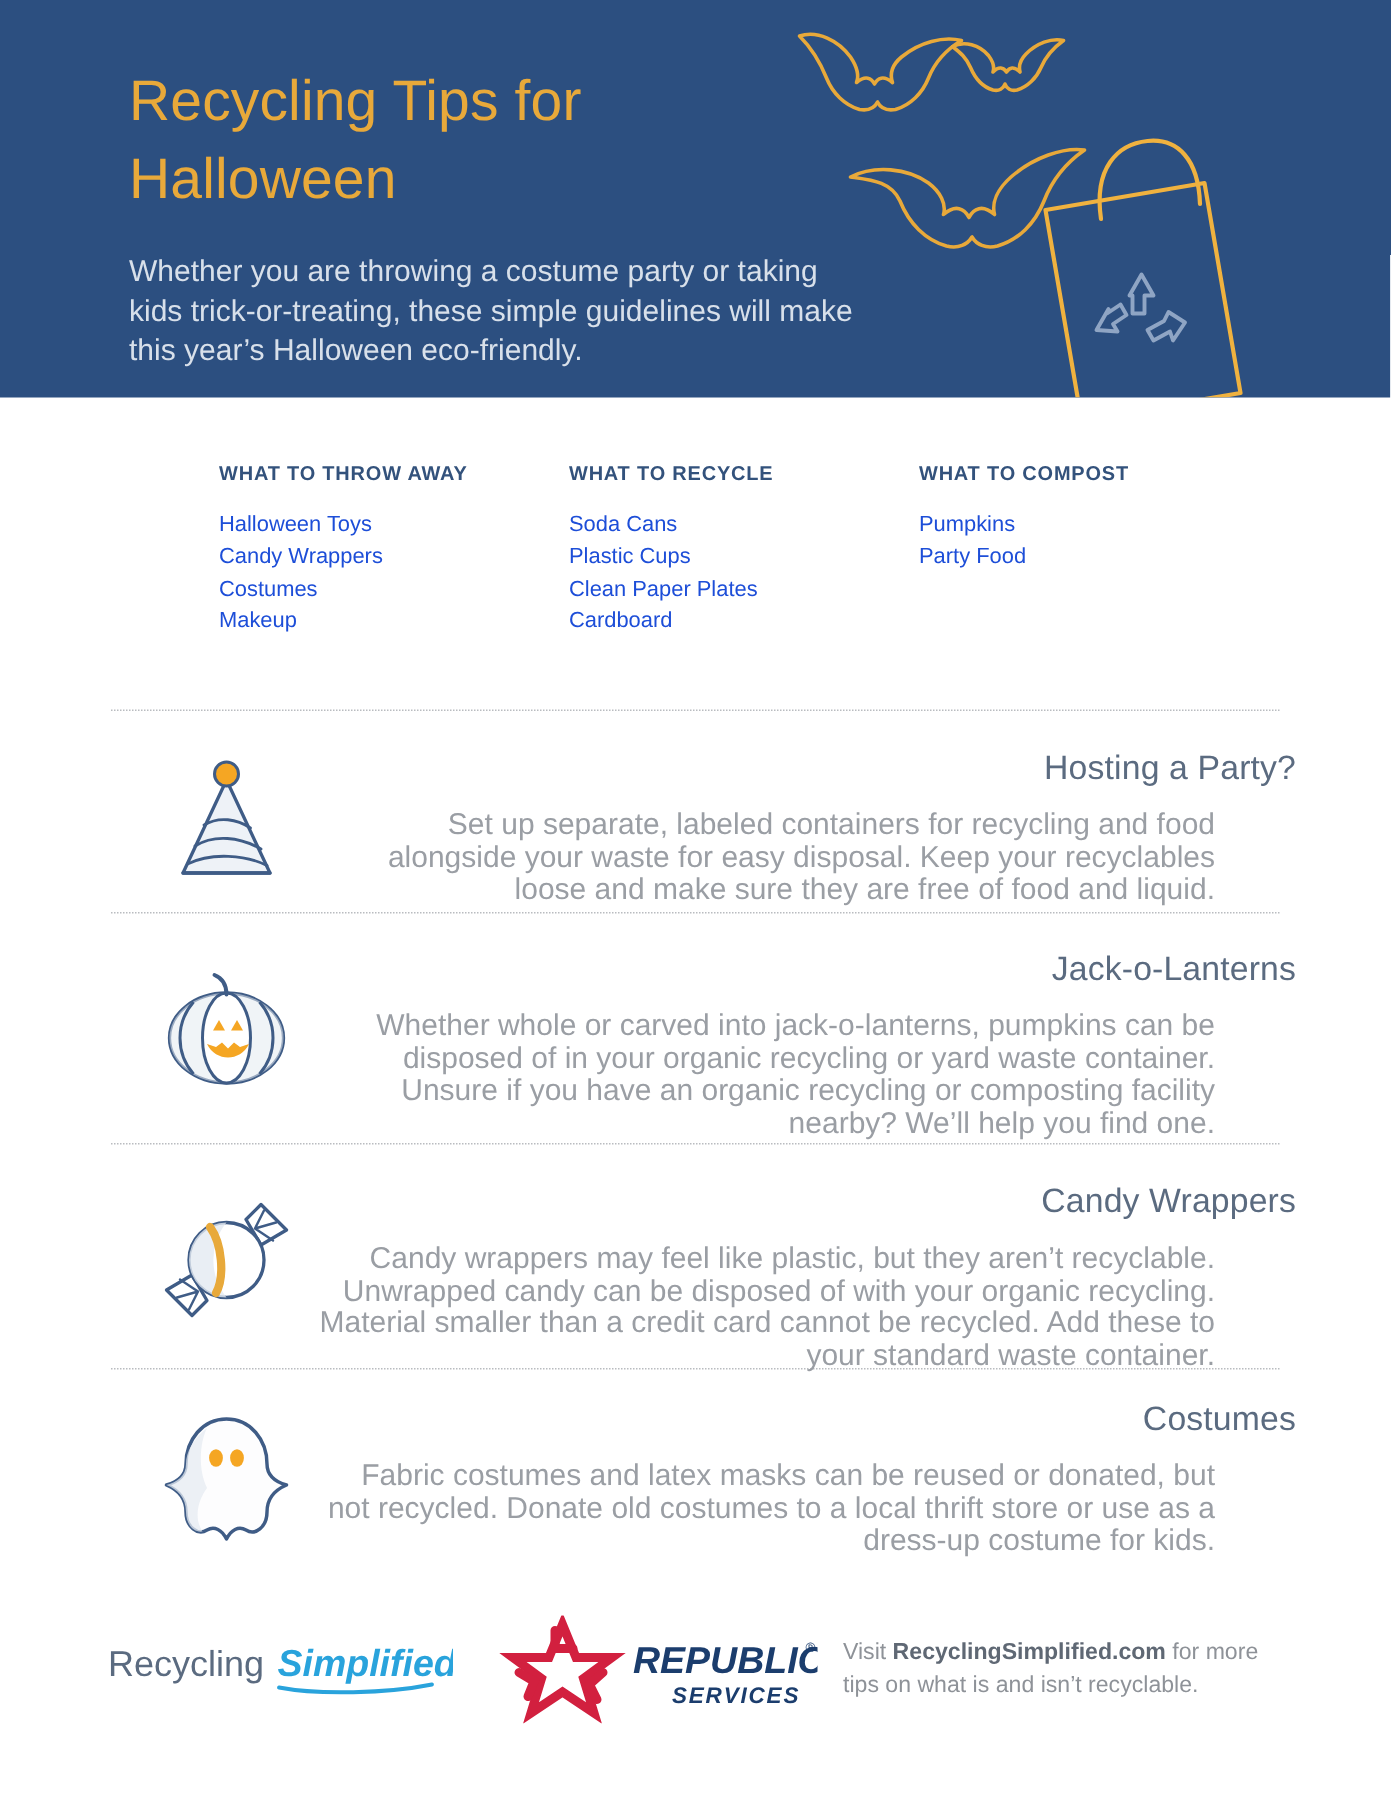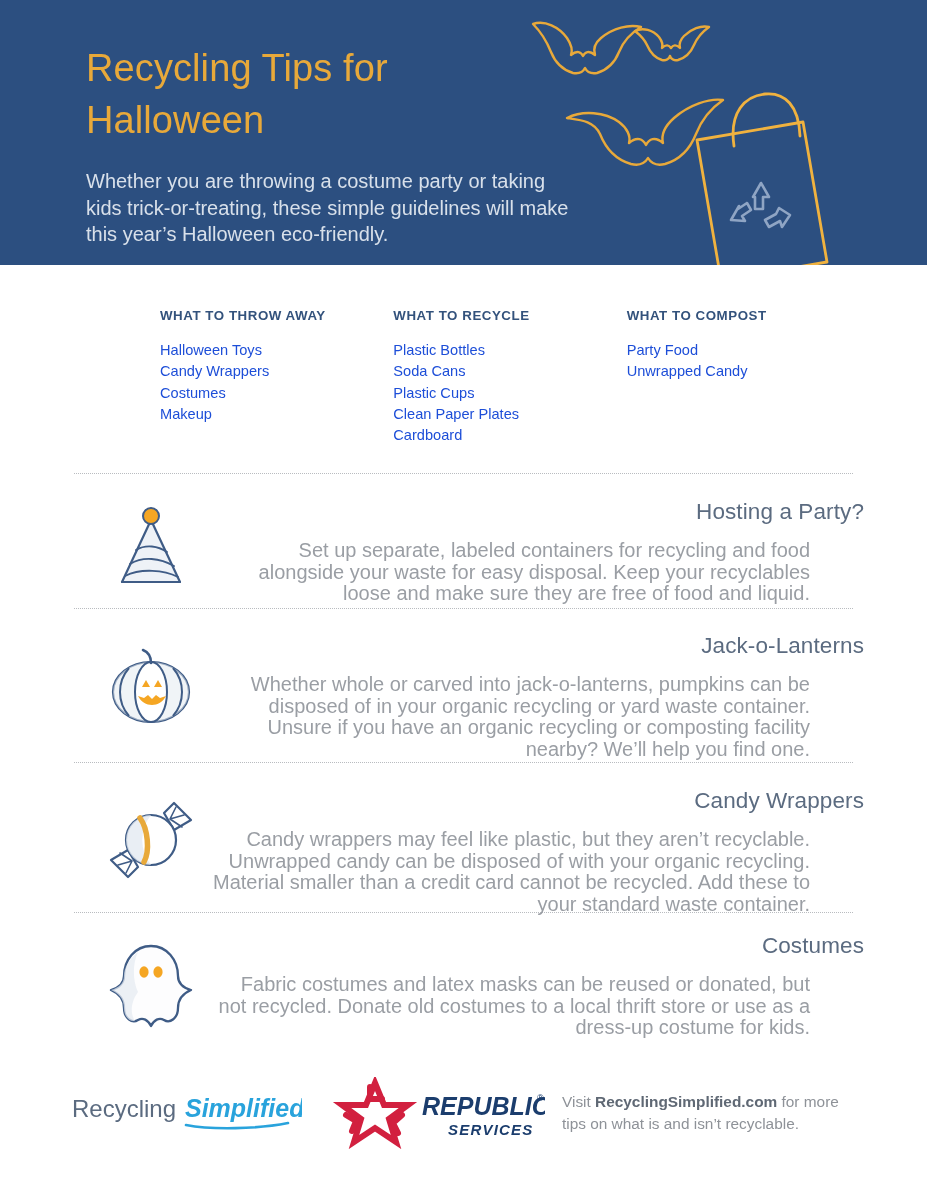--- a/index.html
+++ b/index.html
@@ -54,21 +54,21 @@
     font-size: 20px;
     line-height: 26.5px;
     font-weight: 400;
     margin: 22px 0 0 0;
     width: 500px;
   }
 
   
   #columns {
     position: absolute;
-    left: 160px;
+    left: 146px;
     top: 308px;
     width: 700px;
     display: flex;
   }
   .col { width: 236px; }
   .col:nth-child(2) { width: 236px; }
   .col-head {
     color: #33527c;
     font-size: 13.3px;
     font-weight: bold;
@@ -210,31 +210,30 @@
     <div class="col">
       <div class="col-head">WHAT TO THROW AWAY</div>
       <div class="col-item">Halloween Toys</div>
       <div class="col-item">Candy Wrappers</div>
       <div class="col-item">Costumes</div>
       <div class="col-item">Makeup</div>
     </div>
 
     <div class="col">
       <div class="col-head">WHAT TO RECYCLE</div>
-      <div class="col-item">Plastic Bottles</div>
       <div class="col-item">Soda Cans</div>
       <div class="col-item">Plastic Cups</div>
       <div class="col-item">Clean Paper Plates</div>
       <div class="col-item">Cardboard</div>
     </div>
 
     <div class="col">
       <div class="col-head">WHAT TO COMPOST</div>
+      <div class="col-item">Pumpkins</div>
       <div class="col-item">Party Food</div>
-      <div class="col-item">Unwrapped Candy</div>
     </div>
   </div>
 
   <div class="divider" style="top:473px;"></div>
   <div class="divider" style="top:608px;"></div>
   <div class="divider" style="top:762px;"></div>
   <div class="divider" style="top:912px;"></div>
 
   <div class="tip" style="top:496px;">
     <svg class="tip-icon" viewBox="0 0 110 110">

